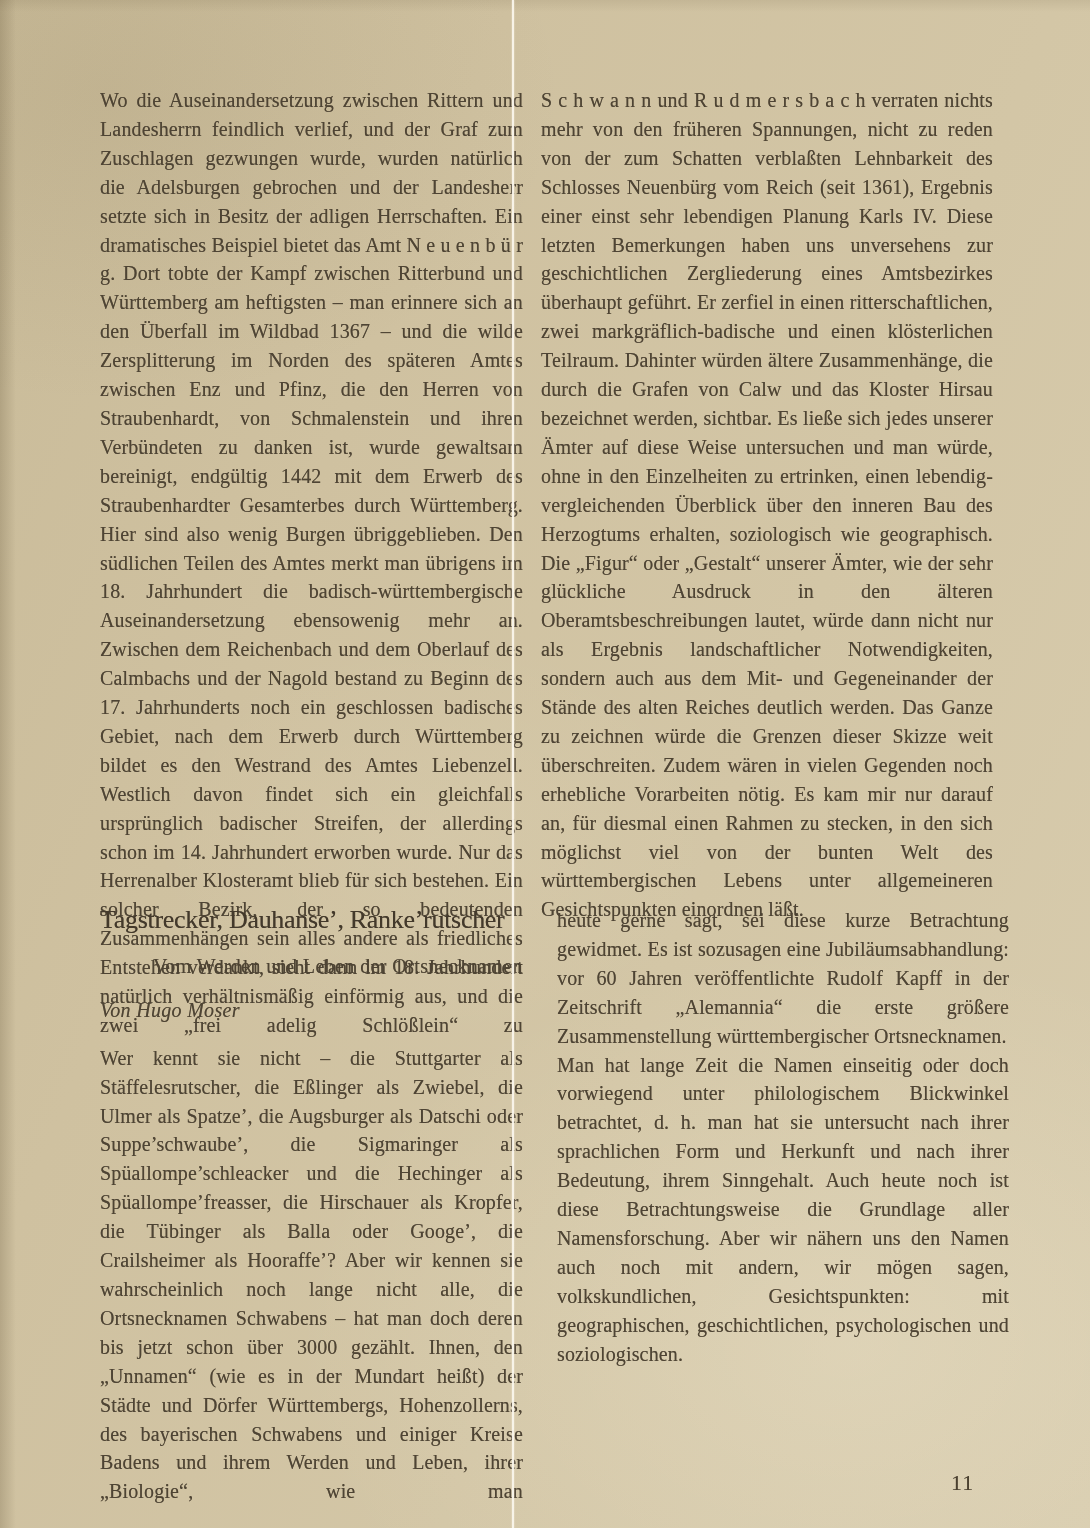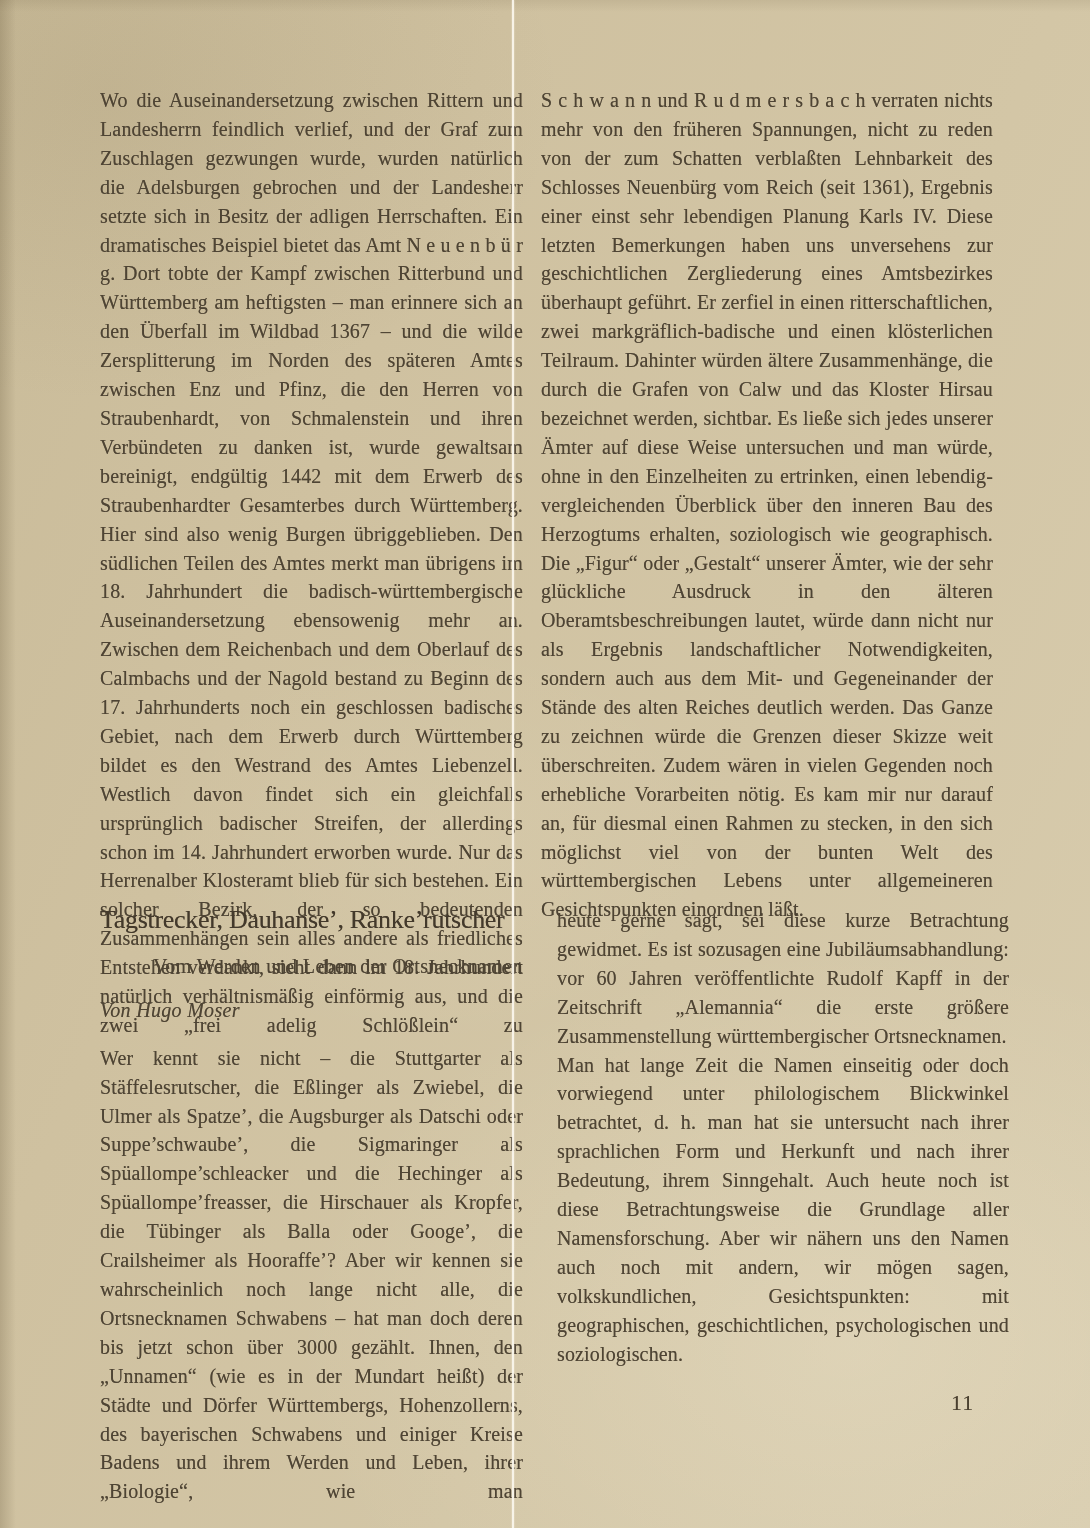--- a/index.html
+++ b/index.html
@@ -76,21 +76,21 @@
   .article-byline {
     font-size: 20px;
     font-style: italic;
     margin: 0 0 19px 0;
     text-align: left;
     letter-spacing: 0.3px;
   }
   .page-number {
     position: absolute;
     left: 951px;
-    top: 1390px;
+    top: 1470px;
     font-size: 22px;
     letter-spacing: 1px;
     color: #4a4030;
     text-shadow: 0 0 0.4px rgba(72,62,46,0.55);
     text-align: center;
   }
 </style>
 </head>
 <body>
 

